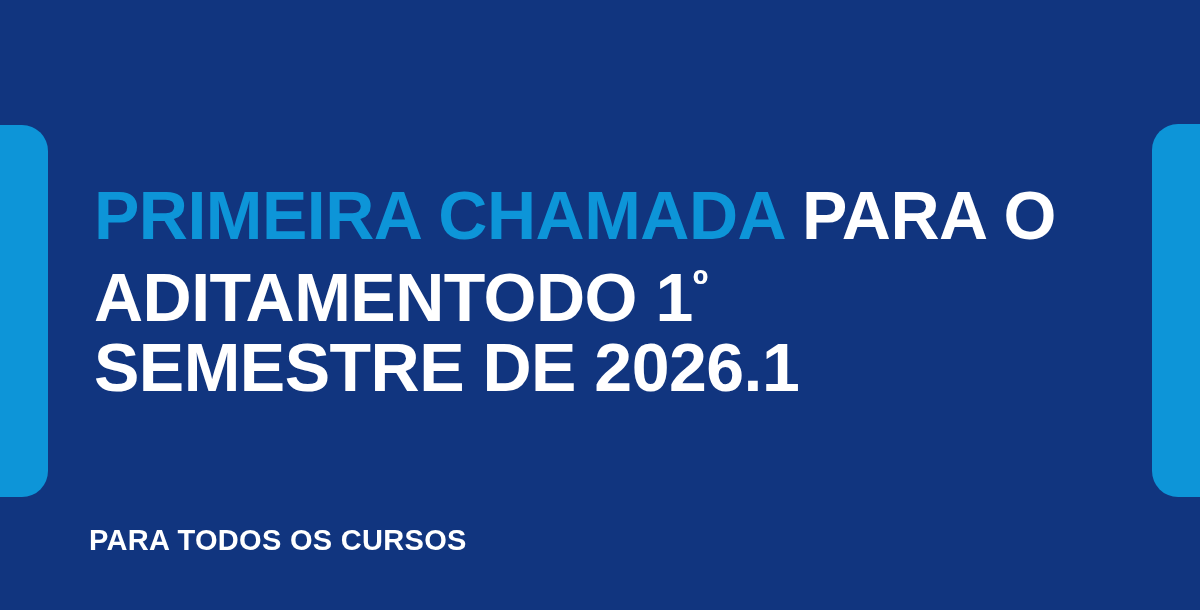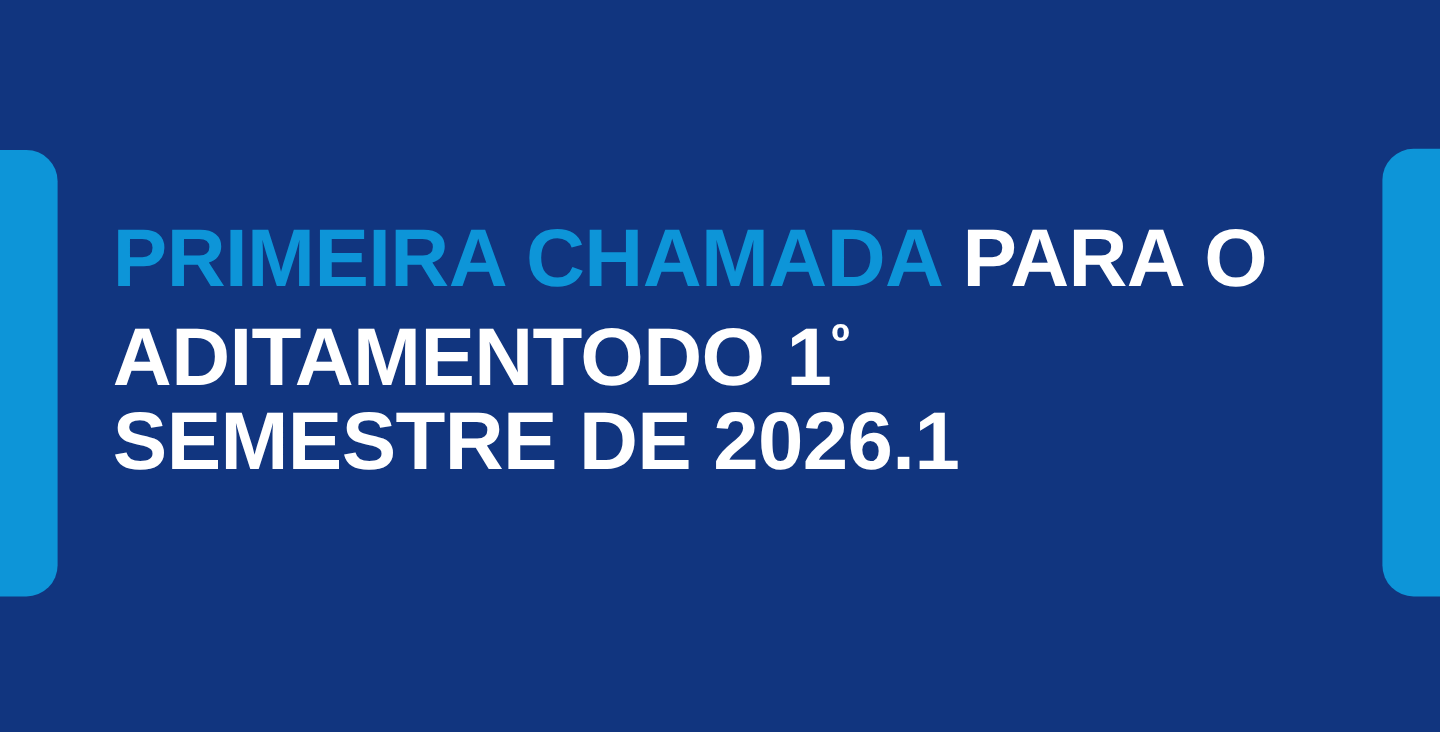--- a/index.html
+++ b/index.html
@@ -114,15 +114,16 @@
 
   <div class="accent-bar accent-bar--left"></div>
 
   <div class="accent-bar accent-bar--right"></div>
 
   <div class="content">
 
     <h1 class="headline"><span class="hl-accent">PRIMEIRA CHAMADA</span><span> PARA O ADITAMENTODO 1</span><span class="ordinal">º</span><span> SEMESTRE DE 2026.1</span></h1>
 
 
+    <p class="sub-line">PARA TODOS OS CURSOS</p>
 
   </div>
 </div>
 
 </body></html>

